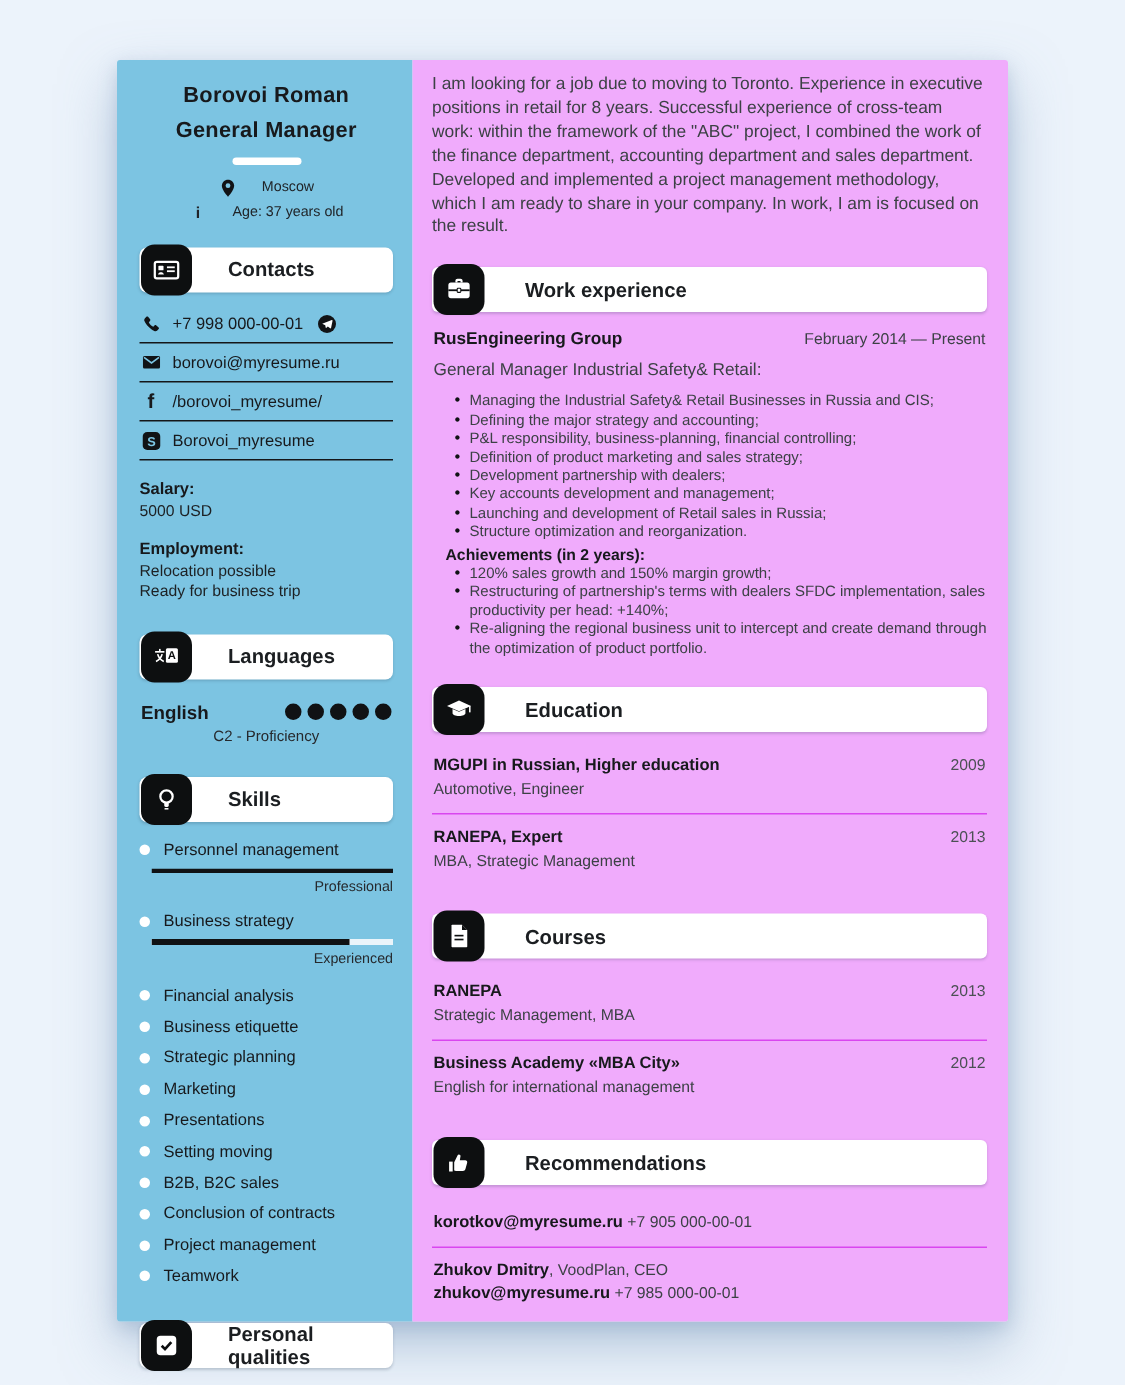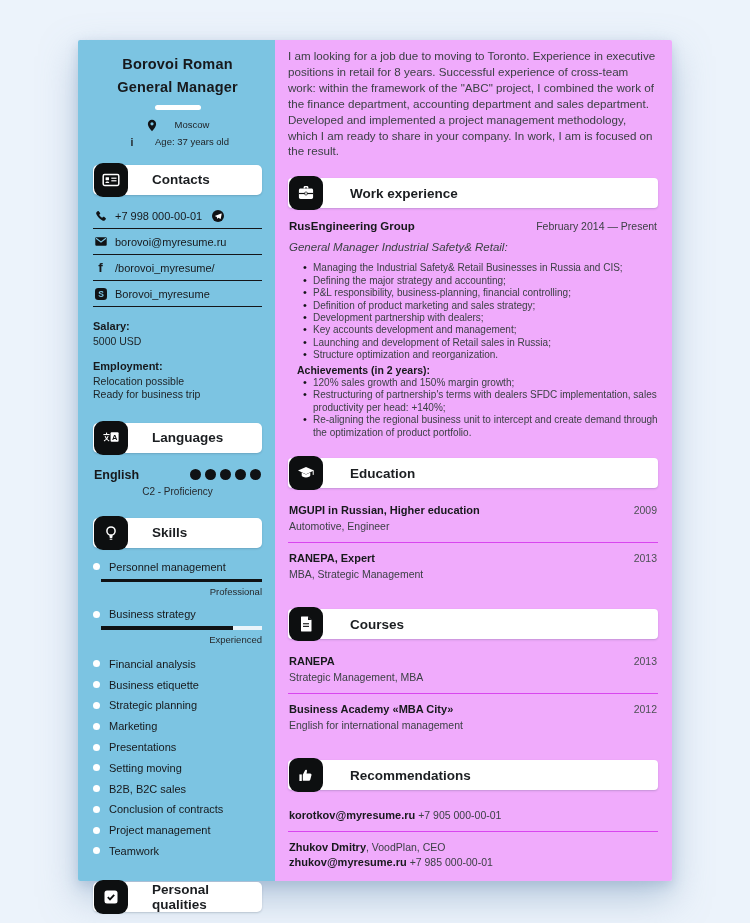--- a/index.html
+++ b/index.html
@@ -59,21 +59,21 @@
 
   
   .summary{margin:0;font-size:11.6px;line-height:15.9px;color:#3c4145}
   .msec-head{position:relative;height:34px;margin-top:17px}
   .msec-head .shbar{border-radius:4px}
   .mt{position:absolute;left:62px;top:0;height:100%;display:flex;align-items:center;
       font-weight:bold;font-size:13.5px;color:#1b1e21}
   .entry-head{display:flex;justify-content:space-between;align-items:baseline;margin-top:10px;padding:0 1px}
   .company{font-weight:bold;font-size:11.5px;color:#17191c}
   .period{font-size:10.5px;color:#3c4145}
-  .role-line{font-style:italic;font-size:11.5px;color:#3c4145;margin-top:9px;padding:0 1px}
+  .role-line{font-size:11.5px;color:#3c4145;margin-top:9px;padding:0 1px}
   .mbullets{list-style:none;margin:9px 0 0;padding:0 0 0 15px}
   .mbullets li{position:relative;font-size:10px;line-height:12.4px;color:#3c4145;padding-left:10px}
   .mbullets li::before{content:"•";position:absolute;left:0;top:-1px;color:#101214;font-size:11px}
   .mbullets.ach{margin-top:1px}
   .ach-label{font-weight:bold;font-size:10.5px;color:#17191c;margin:2px 0 1px 9px;line-height:12.4px}
   .entries{margin-top:5px}
   .entry{padding:9px 1px 10px;border-bottom:1px solid #d946ef}
   .entry:last-child{border-bottom:none}
   .eline1{display:flex;justify-content:space-between;align-items:baseline}
   .etitle{font-weight:bold;font-size:11px;color:#17191c}

